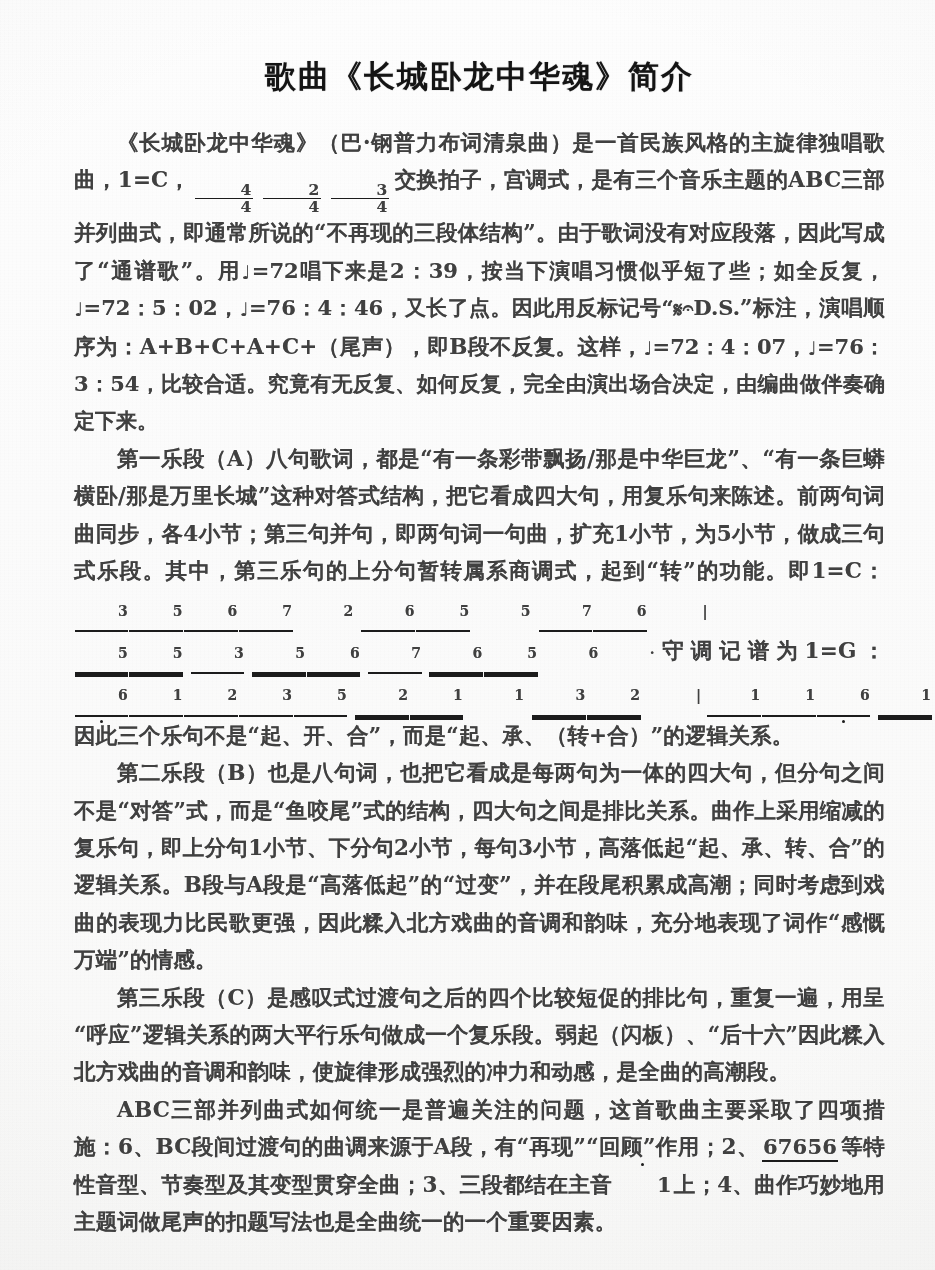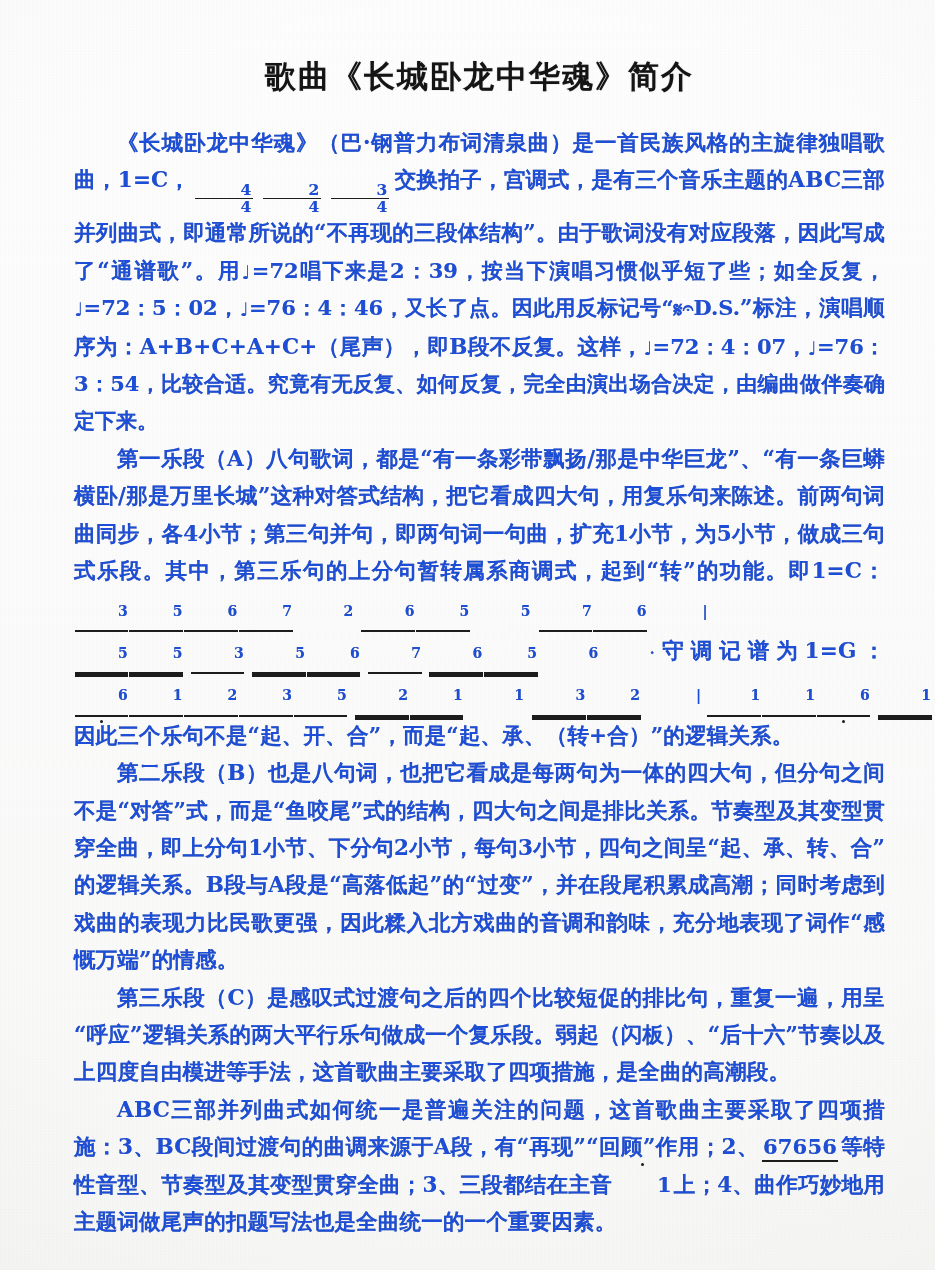--- a/index.html
+++ b/index.html
@@ -62,21 +62,21 @@
 
   p.para {
     margin: 0 0 0 0;
     text-align: justify;
     text-align-last: left;
     text-justify: inter-character;
     font-size: 21.5px;
     line-height: 37.4px;
     font-weight: 700;
     letter-spacing: .2px;
-    color: #1d4ed8;
+    color: #404040;
     text-indent: 2em;
     text-shadow: 0 0 .6px rgba(60,60,60,.5);
   }
 
   
   .lat {
     font-family: "DejaVu Serif", "Liberation Serif", serif;
     font-size: 21px;
     letter-spacing: 0;
   }
@@ -193,21 +193,21 @@
         </span><span class="timesig">
           <span class="num">2</span>
           <span class="den">4</span>
         </span><span class="timesig">
           <span class="num">3</span>
           <span class="den">4</span>
         </span><span>交换拍子，宫调式，是有三个音乐主题的ABC三部并列曲式，即通常所说的“不再现的三段体结构”。由于歌词没有对应段落，因此写成了“通谱歌”。用</span><span class="note-sym">♩</span><span class="lat">=72唱下来是2：39，按当下演唱习惯似乎短了些；如全反复，</span><span class="note-sym">♩</span><span class="lat">=72：5：02，</span><span class="note-sym">♩</span><span class="lat">=76：4：46，又长了点。因此用反标记号“</span><span class="segno">𝄋</span><span class="fermata">𝄐</span><span class="lat">D.S.</span><span>”标注，演唱顺序为：A+B+C+A+C+（尾声），即B段不反复。这样，</span><span class="note-sym">♩</span><span class="lat">=72：4：07，</span><span class="note-sym">♩</span><span class="lat">=76：3：54，比较合适。究竟有无反复、如何反复，完全由演出场合决定，由编曲做伴奏确定下来。</span></p>
 
     <p class="para"><span>第一乐段（A）八句歌词，都是“有一条彩带飘扬/那是中华巨龙”、“有一条巨蟒横卧/那是万里长城”这种对答式结构，把它看成四大句，用复乐句来陈述。前两句词曲同步，各4小节；第三句并句，即两句词一句曲，扩充1小节，为5小节，做成三句式乐段。其中，第三乐句的上分句暂转属系商调式，起到“转”的功能。即1=C：</span><span class="jianpu"><span class="jp beam1">3</span><span class="jp beam1">5</span><span class="jp beam1">6</span><span class="jp beam1 sp">7</span><span class="jp sp">2</span><span class="jp beam1">6</span><span class="jp beam1 sp">5</span><span class="jp sp">5</span><span class="jp beam1">7</span><span class="jp beam1 sp">6</span><span class="jp bar">|</span></span><span class="jianpu"><span class="jp beam2">5</span><span class="jp beam2 sp">5</span><span class="jp beam1 sp">3</span><span class="jp beam2">5</span><span class="jp beam2 sp">6</span><span class="jp beam1 sp">7</span><span class="jp beam2">6</span><span class="jp beam2 sp">5</span><span class="jp sp">6</span><span class="jp dotdur">·</span></span><span>守调记谱为1=G：</span><span class="jianpu"><span class="jp beam1 lo">6</span><span class="jp beam1">1</span><span class="jp beam1">2</span><span class="jp beam1">3</span><span class="jp beam1 sp">5</span><span class="jp beam2">2</span><span class="jp beam2 sp">1</span><span class="jp sp">1</span><span class="jp beam2">3</span><span class="jp beam2 sp">2</span><span class="jp bar sp">|</span><span class="jp beam1">1</span><span class="jp beam1">1</span><span class="jp beam1 lo sp">6</span><span class="jp beam2">1</span></span><span>因此三个乐句不是“起、开、合”，而是“起、承、（转+合）”的逻辑关系。</span></p>
 
-    <p class="para">第二乐段（B）也是八句词，也把它看成是每两句为一体的四大句，但分句之间不是“对答”式，而是“鱼咬尾”式的结构，四大句之间是排比关系。节奏型及其变型贯穿全曲，即上分句1小节、下分句2小节，每句3小节，四句之间呈“起、承、转、合”的逻辑关系。B段与A段是“高落低起”的“过变”，并在段尾积累成高潮；同时考虑到戏曲的表现力比民歌更强，因此糅入北方戏曲的音调和韵味，充分地表现了词作“感慨万端”的情感。</p>
-
-    <p class="para">第三乐段（C）是感叹式过渡句之后的四个比较短促的排比句，重复一遍，用呈“呼应”逻辑关系的两大平行乐句做成一个复乐段。弱起（闪板）、“后十六”节奏以及上四度自由模进等手法，这首歌曲主要采取了四项措施，是全曲的高潮段。</p>
-
-
-    <p class="para"><span>ABC三部并列曲式如何统一是普遍关注的问题，这首歌曲主要采取了四项措施：3、BC段间过渡句的曲调来源于A段，有“再现”“回顾”作用；2、</span><span class="motif">67656</span><span>等特性音型、节奏型及其变型贯穿全曲；3、三段都结在主音</span><span class="octnum">1</span><span>上；4、曲作巧妙地用主题词做尾声的扣题写法也是全曲统一的一个重要因素。</span></p>
+    <p class="para">第二乐段（B）也是八句词，也把它看成是每两句为一体的四大句，但分句之间不是“对答”式，而是“鱼咬尾”式的结构，四大句之间是排比关系。曲作上采用缩减的复乐句，即上分句1小节、下分句2小节，每句3小节，高落低起“起、承、转、合”的逻辑关系。B段与A段是“高落低起”的“过变”，并在段尾积累成高潮；同时考虑到戏曲的表现力比民歌更强，因此糅入北方戏曲的音调和韵味，充分地表现了词作“感慨万端”的情感。</p>
+
+    <p class="para">第三乐段（C）是感叹式过渡句之后的四个比较短促的排比句，重复一遍，用呈“呼应”逻辑关系的两大平行乐句做成一个复乐段。弱起（闪板）、“后十六”因此糅入北方戏曲的音调和韵味，使旋律形成强烈的冲力和动感，是全曲的高潮段。</p>
+
+
+    <p class="para"><span>ABC三部并列曲式如何统一是普遍关注的问题，这首歌曲主要采取了四项措施：6、BC段间过渡句的曲调来源于A段，有“再现”“回顾”作用；2、</span><span class="motif">67656</span><span>等特性音型、节奏型及其变型贯穿全曲；3、三段都结在主音</span><span class="octnum">1</span><span>上；4、曲作巧妙地用主题词做尾声的扣题写法也是全曲统一的一个重要因素。</span></p>
 
   </div>
 </div>
 
 </body></html>

